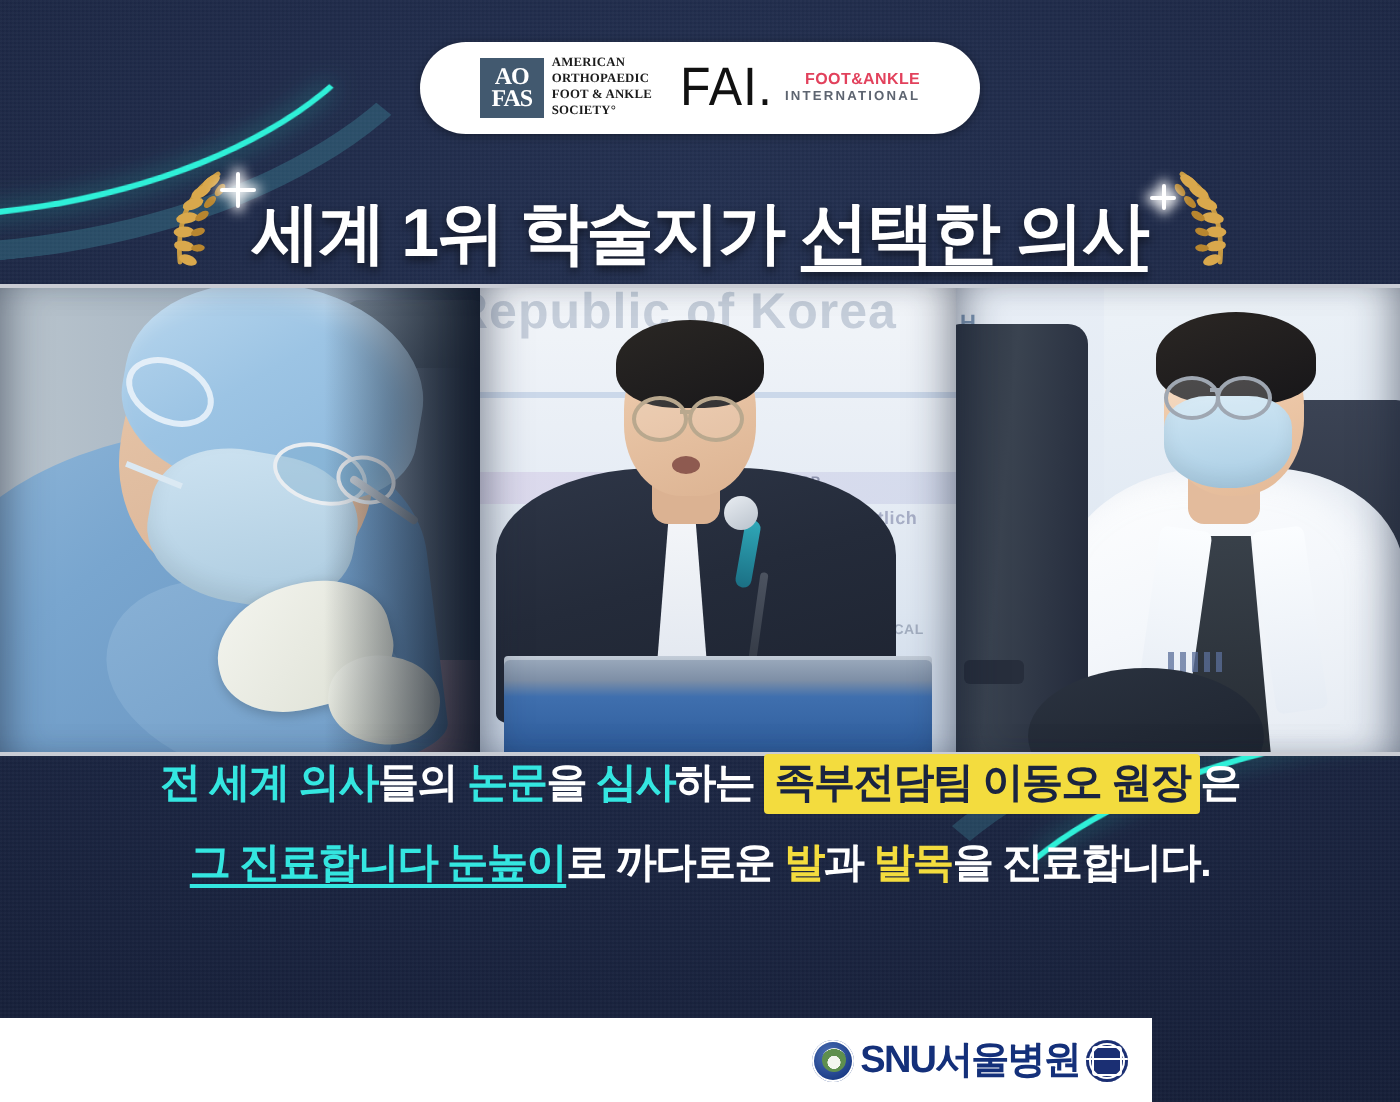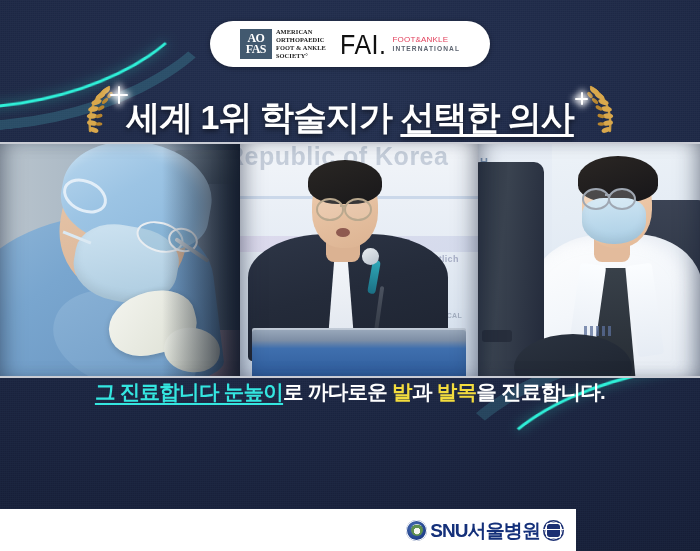--- a/index.html
+++ b/index.html
@@ -58,21 +58,21 @@
     font-size:6.4px;line-height:1.26;color:#1b1b1b;font-weight:700;
     letter-spacing:.1px;text-align:left;white-space:nowrap;
   }
   .fai{display:flex;align-items:center;gap:6px;}
   .fai-mark{
     font-family:"Liberation Sans","DejaVu Sans",sans-serif;
     font-size:25px;color:#111;letter-spacing:.5px;font-weight:400;
     line-height:1;transform:scaleY(1.08);
   }
   .fai-words{text-align:left;line-height:1.2;}
-  .fai-red{font-size:8px;font-weight:400;color:#e2415c;letter-spacing:.2px;white-space:nowrap;}
+  .fai-red{font-size:8px;font-weight:700;color:#e2415c;letter-spacing:.2px;white-space:nowrap;text-align:right;}
   .fai-gray{font-size:6.6px;font-weight:600;color:#5d6470;letter-spacing:1.1px;white-space:nowrap;}
 
   
   .headline-row{
     position:absolute;top:82px;left:0;width:700px;height:58px;
     display:flex;align-items:center;justify-content:center;gap:10px;
   }
   .laurel{width:34px;height:52px;flex:0 0 auto;}
   .laurel.right{transform:scaleX(-1);}
   .headline{
@@ -432,20 +432,21 @@
       <div class="doc-gl r"></div>
       <div class="doc-gbr"></div>
       <div class="monitor"></div>
       <div class="mon-stand"></div>
       <div class="headset"></div>
     </div>
 
   </div>
 
   <div class="copy">
+    <div class="copy-line"><span class="cy">전 세계 의사</span><span class="wh">들의 </span><span class="cy">논문</span><span class="wh">을 </span><span class="cy">심사</span><span class="wh">하는 </span><span class="hl">족부전담팀 이동오 원장</span><span class="wh">은</span></div>
 
     <div class="copy-line"><span class="cy ulc">그 진료합니다 눈높이</span><span class="wh">로 까다로운 </span><span class="yl">발</span><span class="wh">과 </span><span class="yl">발목</span><span class="wh">을 진료합니다.</span></div>
   </div>
 
   <div class="footer">
     <div class="snu-wrap">
       <div class="snu-emblem">
           <i></i>
         </div>
       <div class="snu-text">SNU서울병원</div>

